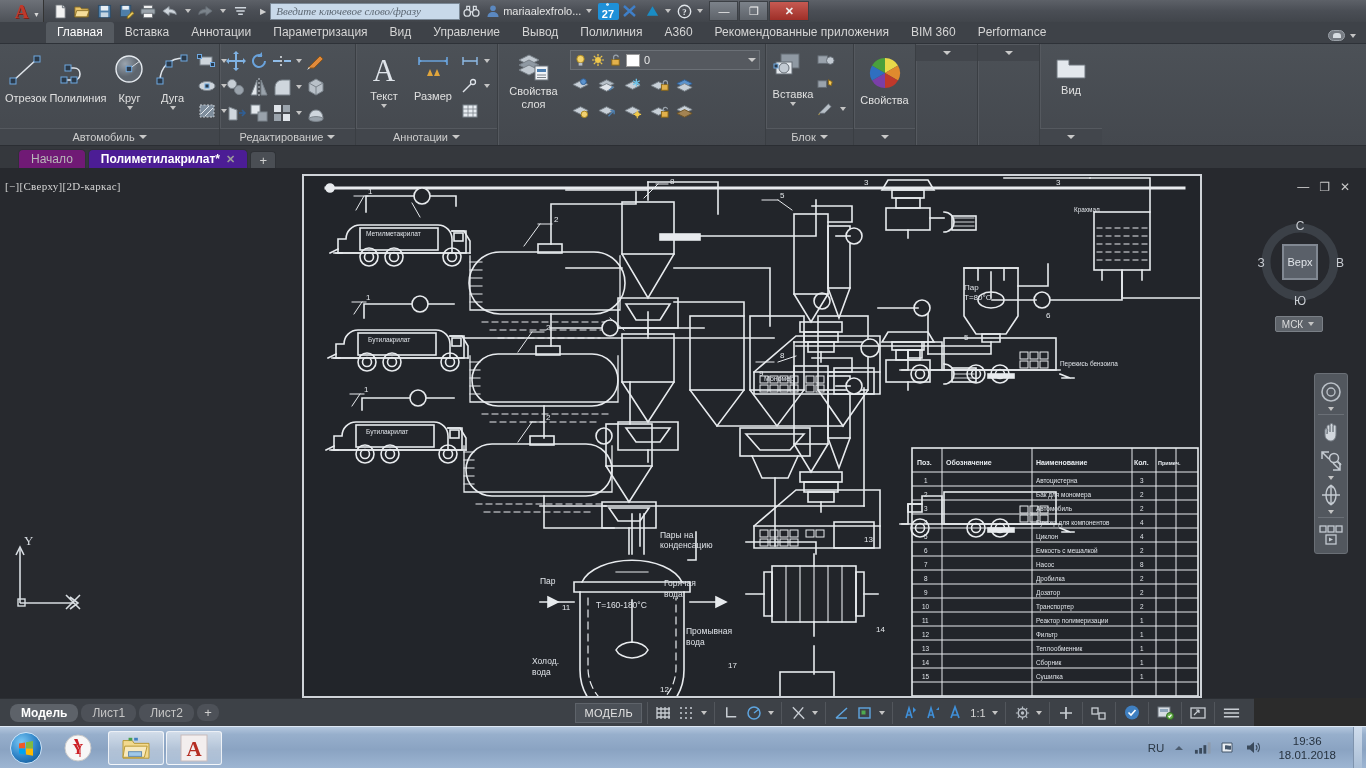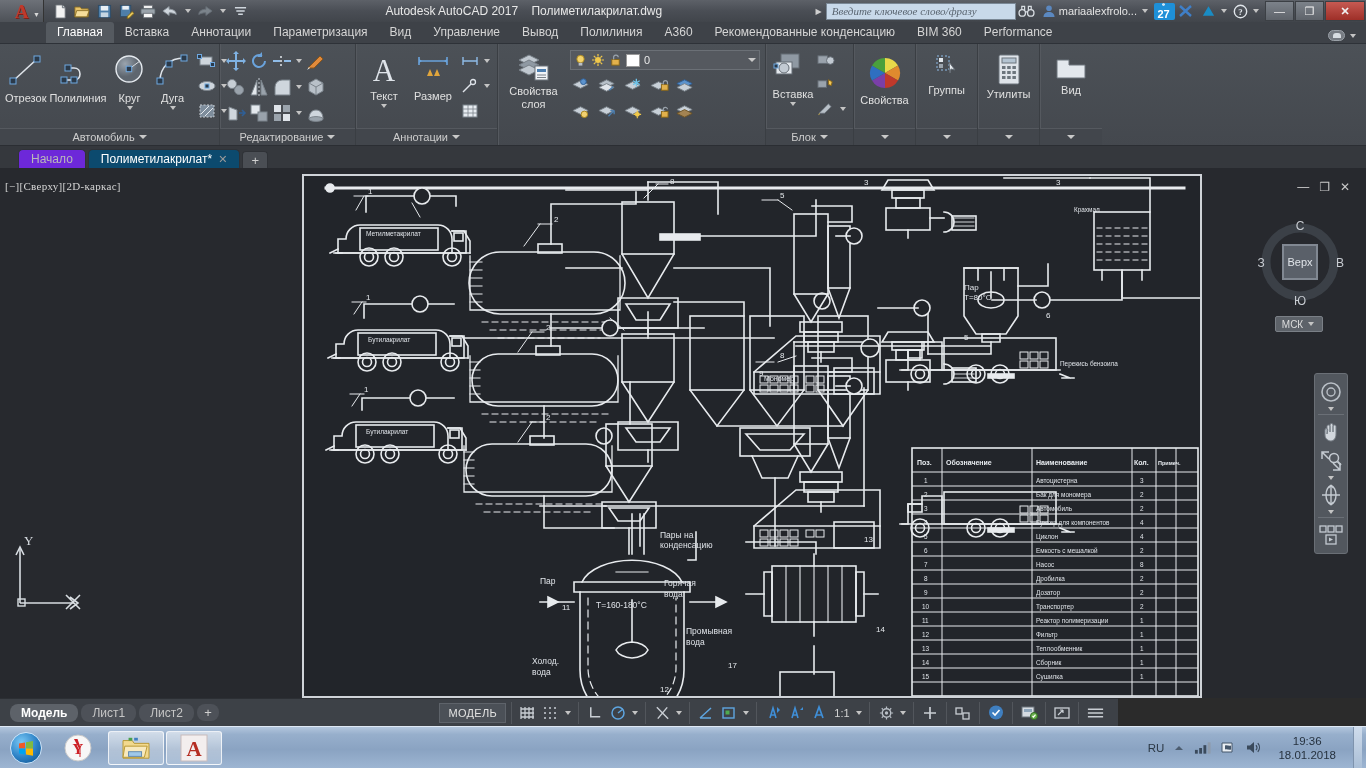--- a/index.html
+++ b/index.html
@@ -89,23 +89,23 @@
       display:flex; align-items:center; gap:4px; padding:0 3px; }
   .layer-name { color:#e8e8e8; font-size:11px; flex:1;}
   .swatch { width:14px; height:13px; background:#fff; border:1px solid #999;}
   .panel-arrow { height:17px; display:flex; align-items:center; justify-content:center;
       background:#42464c; border-top:1px solid #55595f;}
 
   
   .filetabs { position:absolute; left:0; top:146px; width:1366px; height:22px;
      background:#35383d; display:flex; align-items:flex-end; padding-left:18px; }
   .ftab { height:19px; padding:0 12px; display:flex; align-items:center; gap:6px;
-     background:#6d28d9; color:#b9b9b9; font-size:12px; border-radius:5px 5px 0 0;
+     background:#701a75; color:#b9b9b9; font-size:12px; border-radius:5px 5px 0 0;
      margin-right:2px; border:1px solid #2f3237; border-bottom:none;}
-  .ftab.active { background:#0c4a6e; color:#fff; }
+  .ftab.active { background:#4c1d95; color:#fff;font-weight:bold; }
   .ftab .x { font-size:11px; color:#9a9a9a; }
   .ftab-plus { width:26px; height:17px; display:flex; align-items:center; justify-content:center;
      background:#4a4e54; border-radius:4px 4px 0 0; color:#d0d0d0; font-size:13px;
      border:1px solid #2f3237; border-bottom:none;}
 
   
   .canvas { position:absolute; left:0; top:168px; width:1366px; height:530px;
             background:#27292e; overflow:hidden; }
   .vplabel { position:absolute; left:5px; top:12px; color:#d5d5d5; font-size:11px;
              font-family:"Liberation Serif",serif; letter-spacing:.3px; }
@@ -121,21 +121,21 @@
      display:flex; flex-direction:column; align-items:center; padding:4px 0; gap:1px;}
   .nbtn { width:30px; display:flex; align-items:center; justify-content:center; padding:3px 0;}
   .nsep { width:26px; height:1px; background:#6a6f76; margin:2px 0;}
 
   
   .sheet { position:absolute; left:302px; top:6px; width:900px; height:524px;
            background:#22252a; border:2px solid #cfd3d8; }
   .cadsvg { position:absolute; left:0; top:0; }
 
   
-  .statusbar { position:absolute; left:0; top:698px; width:1118px; height:28px;
+  .statusbar { position:absolute; left:0; top:698px; width:1254px; height:28px;
      background:#3d4147; display:flex; align-items:center; border-top:1px solid #2c2f34;}
   .ltabs { display:flex; align-items:center; gap:3px; padding-left:10px;}
   .ltab { height:18px; padding:0 11px; display:flex; align-items:center; font-size:12px;
      background:#4d5158; color:#c6c6c6; border-radius:8px;}
   .ltab.active { background:#5d6269; color:#fff; font-weight:bold; }
   .ltab-plus { width:22px; height:17px; display:flex; align-items:center; justify-content:center;
      background:#4d5158; color:#d0d0d0; border-radius:8px; font-size:13px;}
   .sright { margin-left:auto; display:flex; align-items:center; padding-right:6px; gap:0px; }
   .sgroup { display:flex; align-items:center; gap:1px; padding:0 5px;
      border-left:1px solid #52565c; height:22px; }
@@ -222,24 +222,20 @@
       </div>
       <div class="qbtn" style="width:11px">
           <span class="mini-caret"></span>
         </div>
       <div class="qbtn">
         <svg width="13" height="13" viewBox="0 0 14 14">
             <path d="M1 3h12M2.5 6.5h9M4.5 10h5" stroke="#cfd6dd" stroke-width="1.6"></path>
           </svg>
       </div>
     </div>
-    <div class="title-text">
-      <span>Autodesk AutoCAD 2017</span>&nbsp;&nbsp;&nbsp;
-      <span>Полиметилакрилат.dwg</span>
-    </div>
     <div class="searchwrap">
       <span class="search-caret">▶</span>
       <div class="searchbox">Введите ключевое слово/фразу</div>
       <div class="tbicon">
         <svg width="17" height="14" viewBox="0 0 18 14">
             <circle cx="4.5" cy="9" r="3.4" fill="none" stroke="#d8dde2" stroke-width="1.4"></circle>
             <circle cx="13.5" cy="9" r="3.4" fill="none" stroke="#d8dde2" stroke-width="1.4"></circle>
             <path d="M4 6V2h3v4M11 6V2h3v4M7.5 8h3" stroke="#d8dde2" stroke-width="1.3" fill="none"></path>
           </svg>
       </div>
@@ -291,21 +287,21 @@
   <div class="ribbon-tabs">
     <div class="rtab active">Главная</div>
     <div class="rtab">Вставка</div>
     <div class="rtab">Аннотации</div>
     <div class="rtab">Параметризация</div>
     <div class="rtab">Вид</div>
     <div class="rtab">Управление</div>
     <div class="rtab">Вывод</div>
     <div class="rtab">Полилиния</div>
     <div class="rtab">A360</div>
-    <div class="rtab">Рекомендованные конденсацию</div>
+    <div class="rtab">Рекомендованные приложения</div>
     <div class="rtab">BIM 360</div>
     <div class="rtab">Performance</div>
     <div class="tab-extra">
       <span class="pill"></span>
       <span class="mini-caret"></span>
     </div>
   </div>
 
   <div class="ribbon">
 
@@ -710,57 +706,26 @@
           </svg>
           <span class="lbl">Свойства</span>
         </div>
       </div>
       <div class="panel-arrow">
           <span class="caret-d"></span>
         </div>
     </div>
 
     <div class="panel" style="width:62px">
-      <div class="panel-body" style="justify-content:center;padding-top:8px">
-        <div class="big-btn">
-          <svg width="32" height="28" viewBox="0 0 32 28">
-              <rect x="6" y="2" width="12" height="14" fill="none" stroke="#8fbce8" stroke-dasharray="2 2"></rect>
-              <rect x="8" y="4" width="4" height="4" fill="#e3e8ed"></rect>
-              <rect x="8" y="10" width="4" height="4" fill="#9aa3ac"></rect>
-              <path d="M18 8l6 8-4-1-1 4z" fill="#e9edf1" stroke="#646c74"></path>
-            </svg>
-          <span class="lbl">Группы</span>
-        </div>
-      </div>
       <div class="panel-arrow">
           <span class="caret-d"></span>
         </div>
     </div>
 
     <div class="panel" style="width:62px">
-      <div class="panel-body" style="justify-content:center;padding-top:8px">
-        <div class="big-btn">
-          <svg width="30" height="32" viewBox="0 0 30 32">
-              <rect x="5" y="1" width="20" height="29" rx="1.5" fill="#dfe4ea" stroke="#6c757d"></rect>
-              <rect x="8" y="4" width="14" height="5" fill="#b4c4d2" stroke="#6c757d"></rect>
-              <g fill="#6c757d">
-                <rect x="8" y="12" width="3.5" height="3"></rect>
-                <rect x="13.2" y="12" width="3.5" height="3"></rect>
-                <rect x="18.4" y="12" width="3.5" height="3"></rect>
-                <rect x="8" y="17" width="3.5" height="3"></rect>
-                <rect x="13.2" y="17" width="3.5" height="3"></rect>
-                <rect x="18.4" y="17" width="3.5" height="3"></rect>
-                <rect x="8" y="22" width="3.5" height="3"></rect>
-                <rect x="13.2" y="22" width="3.5" height="3"></rect>
-                <rect x="18.4" y="22" width="3.5" height="3"></rect>
-              </g>
-            </svg>
-          <span class="lbl">Утилиты</span>
-        </div>
-      </div>
       <div class="panel-arrow">
           <span class="caret-d"></span>
         </div>
     </div>
 
 
     <div class="panel" style="width:62px;border-right:none;box-shadow:none">
       <div class="panel-body" style="justify-content:center;padding-top:10px">
         <div class="big-btn">
           <svg width="34" height="26" viewBox="0 0 34 26">

